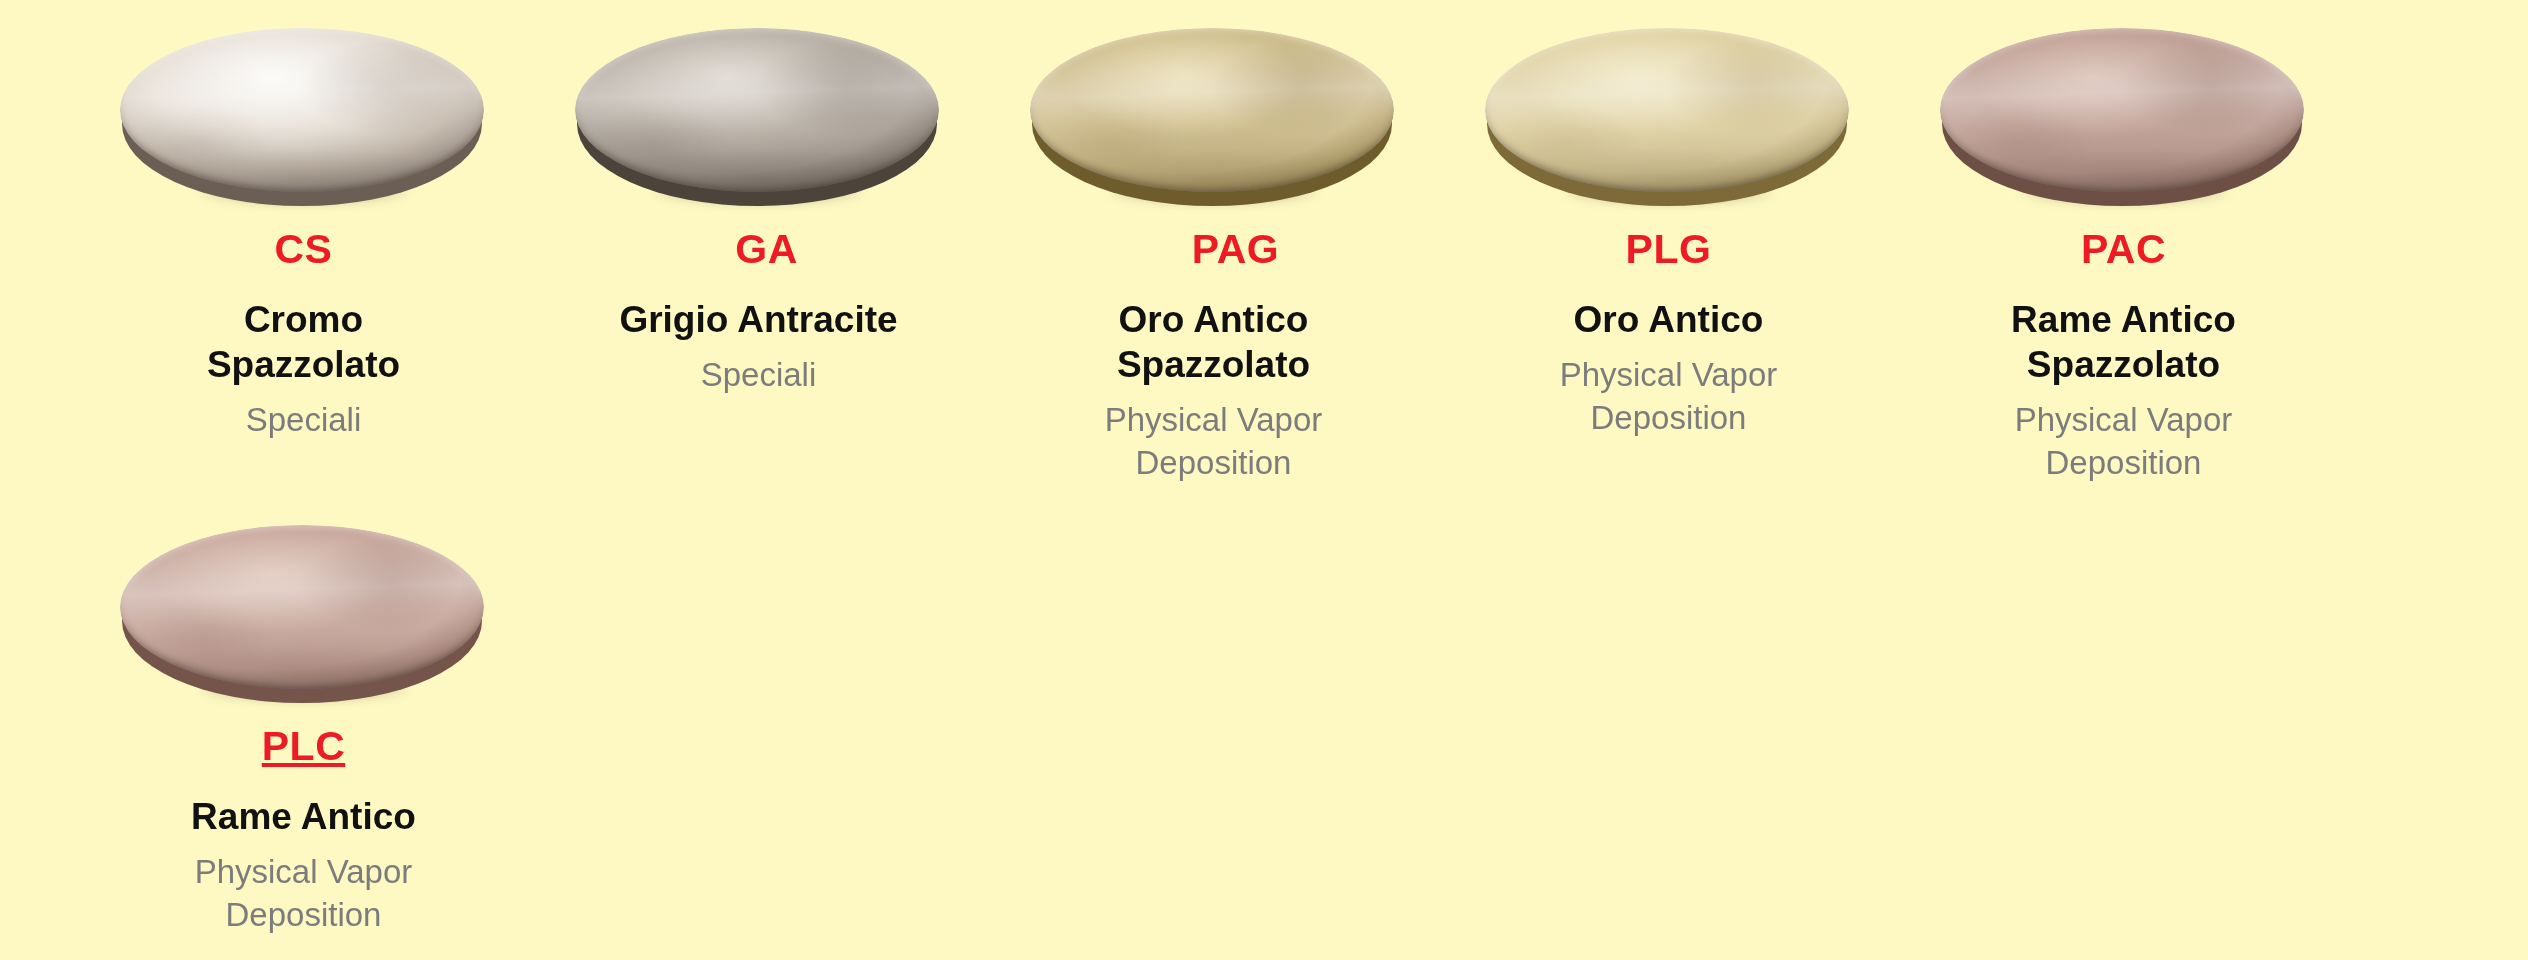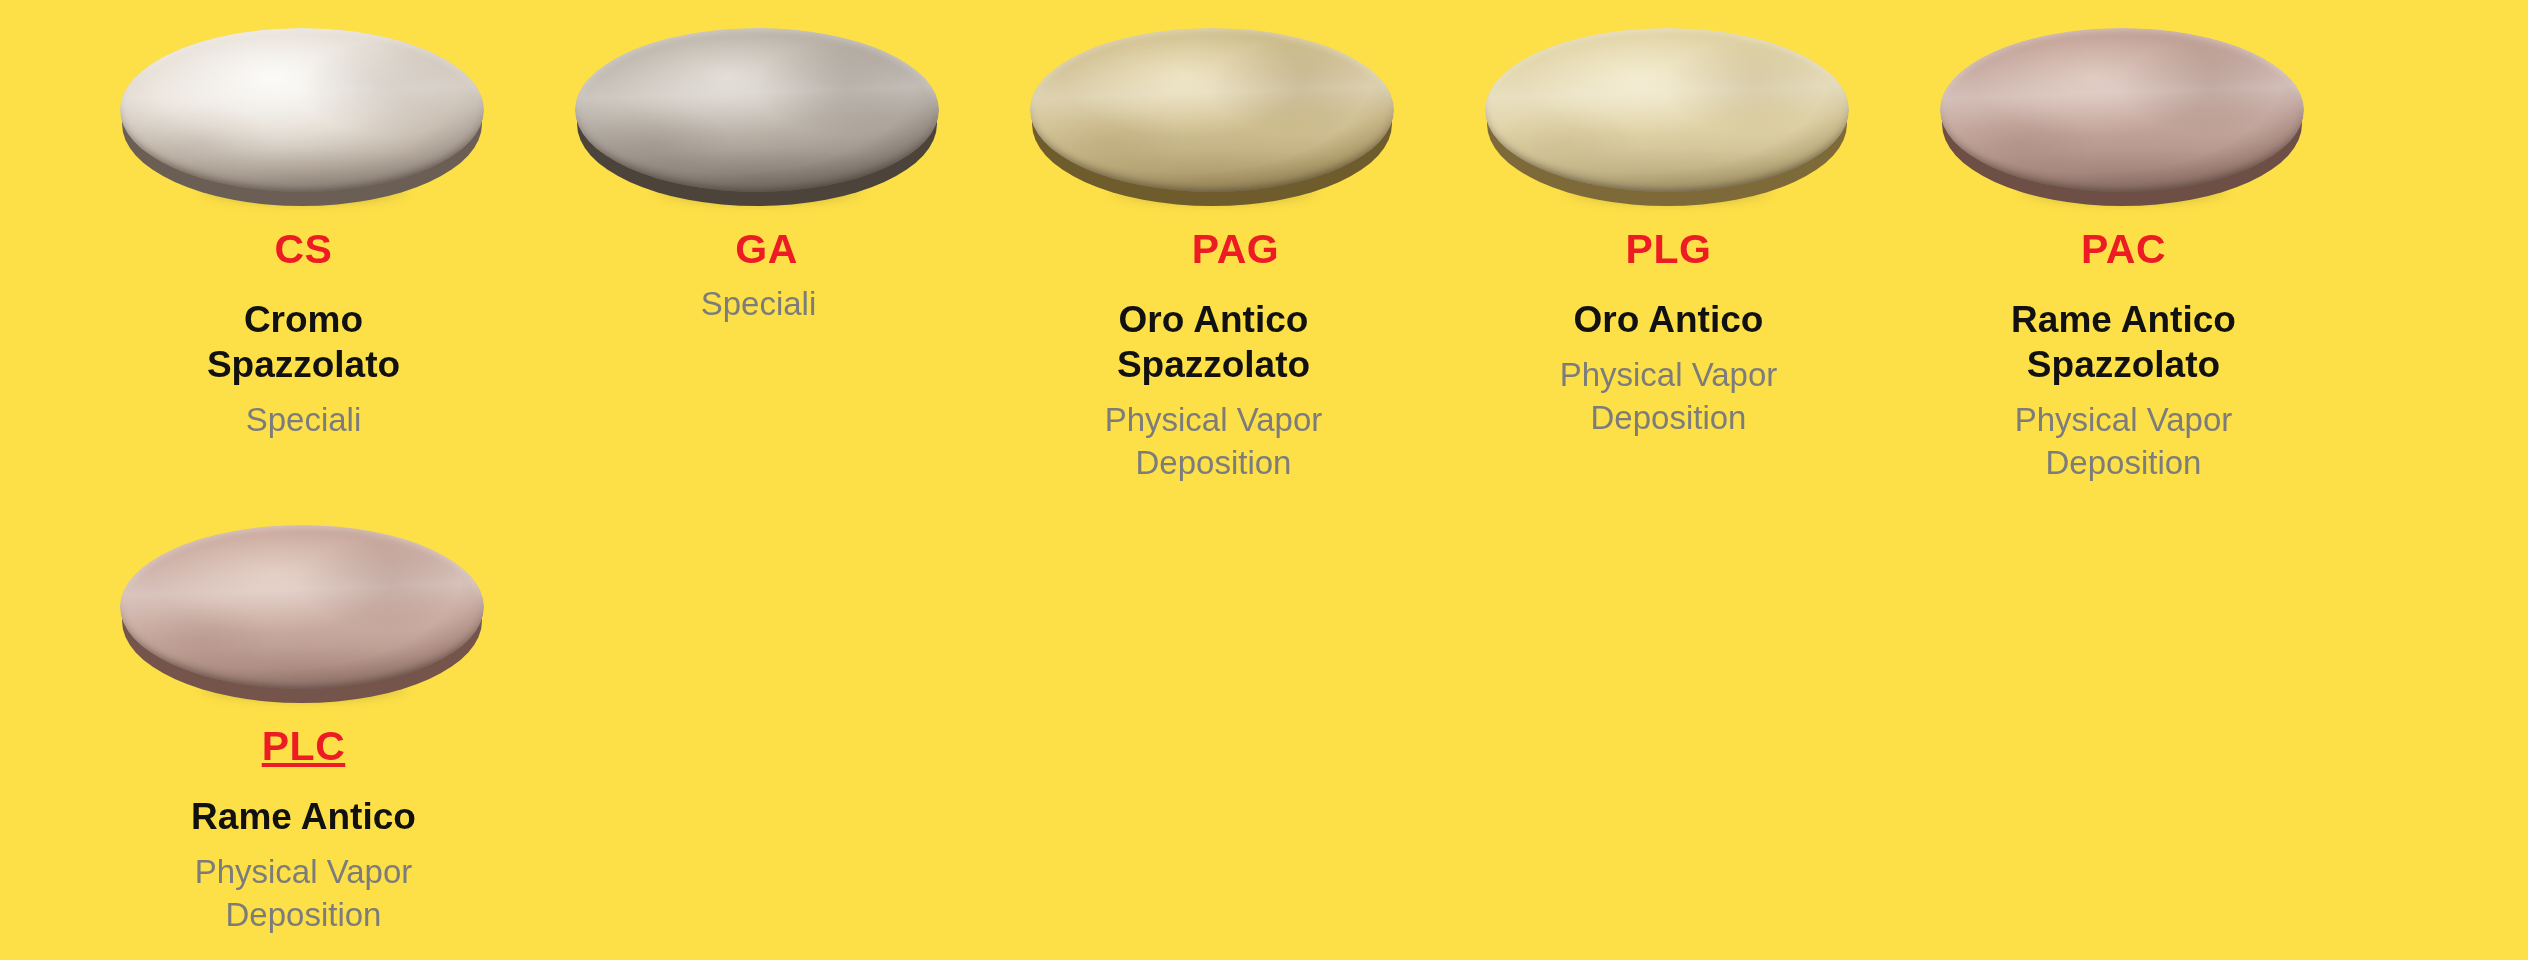--- a/index.html
+++ b/index.html
@@ -11,21 +11,21 @@
   }
   body {
     font-family: "Liberation Sans", sans-serif;
     -webkit-font-smoothing: antialiased;
   }
 
   .canvas {
     position: relative;
     width: 2528px;
     height: 960px;
-    background: #fde047;
+    background: #fef9c3;
     overflow: hidden;
   }
 
   .finish-grid {
     position: absolute;
     left: 76px;
     top: 16px;
     width: 2400px;
     display: grid;
     grid-template-columns: repeat(5, 455px);
@@ -169,20 +169,21 @@
       <div class="swatch-shadow"></div>
       <div class="swatch-rim" style="background: linear-gradient(rgb(109, 98, 88) 0%, rgb(76, 67, 59) 55%, rgb(76, 67, 59) 100%);"></div>
       <div class="swatch">
         <div class="swatch-body" style="background: radial-gradient(78% 88% at 42% 30%, rgb(217, 211, 202) 0%, rgb(182, 173, 162) 42%, rgb(169, 160, 150) 66%, rgb(109, 98, 88) 97%);"></div>
         <div class="swatch-brush" style="background: radial-gradient(34% 40% at 74% 36%, rgba(109, 98, 88, 0.533) 0%, rgba(109, 98, 88, 0) 72%), radial-gradient(26% 30% at 22% 70%, rgba(109, 98, 88, 0.227) 0%, rgba(109, 98, 88, 0) 78%), radial-gradient(60% 22% at 50% 92%, rgba(109, 98, 88, 0.333) 0%, rgba(109, 98, 88, 0) 85%);"></div>
         <div class="swatch-sheen" style="background: linear-gradient(178deg, rgba(255, 255, 255, 0) 8%, rgba(255, 255, 255, 0.34) 40%, rgba(255, 255, 255, 0.1) 58%, rgba(0, 0, 0, 0.06) 78%, rgba(0, 0, 0, 0.16) 100%);"></div>
         <div class="swatch-edge"></div>
       </div>
     </div>
     <div class="finish-code" style="color: rgb(237, 28, 36); margin-left: 16px;">GA</div>
+    <div class="finish-name" style="color: rgb(17, 17, 17);">Grigio Antracite</div>
     <div class="finish-tech" style="color: rgb(124, 124, 124);">Speciali</div>
   </div>
 
   <div class="finish-card">
     <div class="swatch-wrap">
       <div class="swatch-shadow"></div>
       <div class="swatch-rim" style="background: linear-gradient(rgb(156, 135, 80) 0%, rgb(111, 92, 44) 55%, rgb(111, 92, 44) 100%);"></div>
       <div class="swatch">
         <div class="swatch-body" style="background: radial-gradient(78% 88% at 42% 30%, rgb(233, 220, 178) 0%, rgb(203, 185, 134) 42%, rgb(207, 189, 139) 66%, rgb(156, 135, 80) 97%);"></div>
         <div class="swatch-brush" style="background: radial-gradient(34% 40% at 74% 36%, rgba(156, 135, 80, 0.533) 0%, rgba(156, 135, 80, 0) 72%), radial-gradient(26% 30% at 22% 70%, rgba(156, 135, 80, 0.227) 0%, rgba(156, 135, 80, 0) 78%), radial-gradient(60% 22% at 50% 92%, rgba(156, 135, 80, 0.333) 0%, rgba(156, 135, 80, 0) 85%);"></div>

